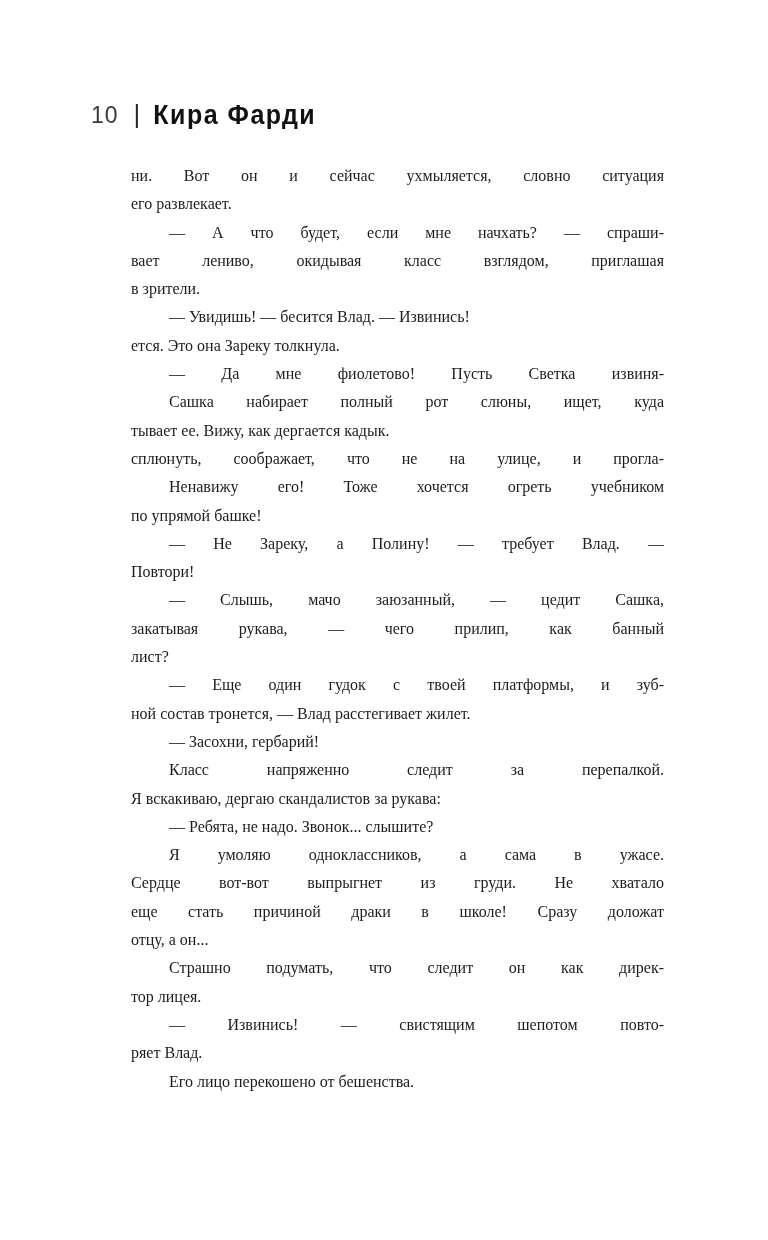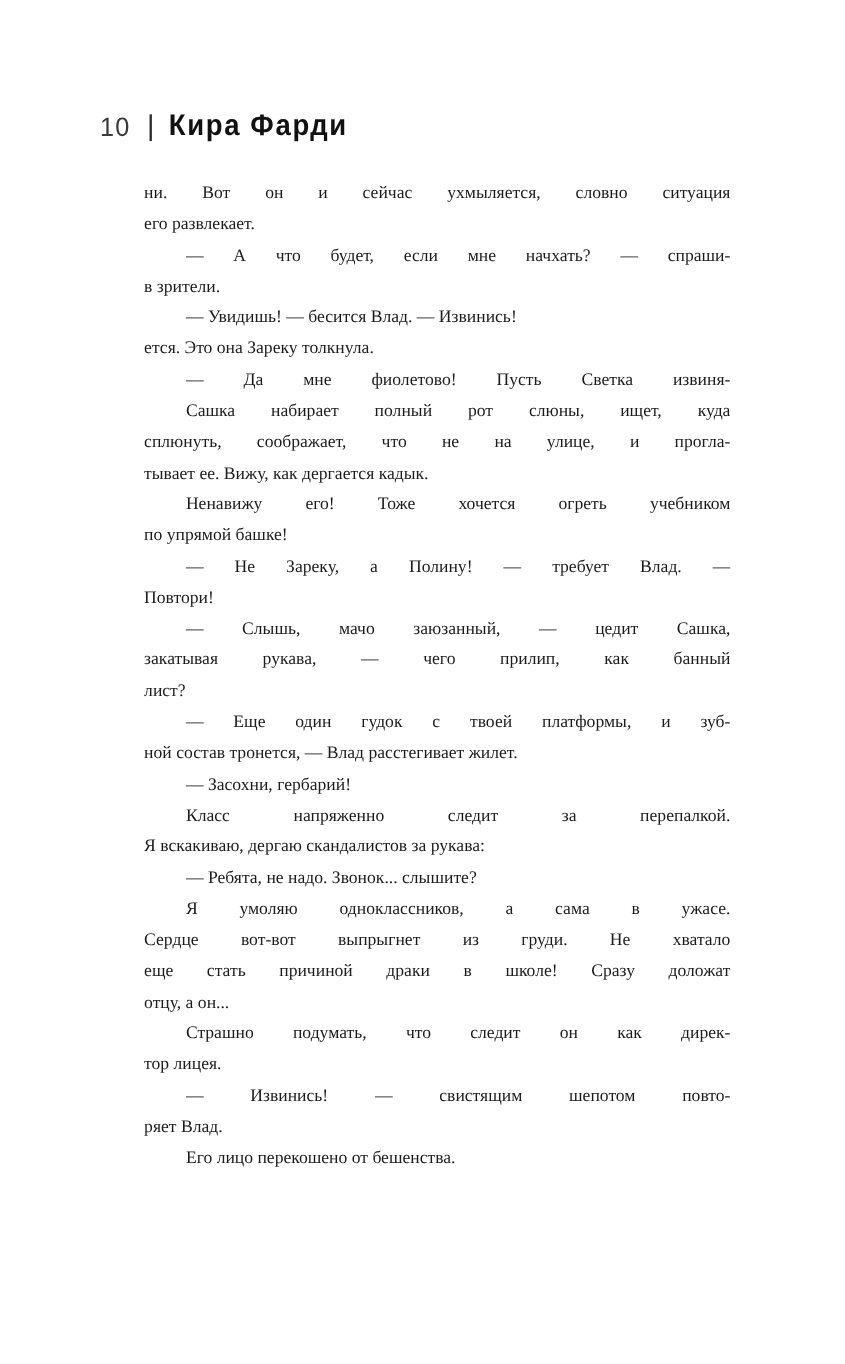--- a/index.html
+++ b/index.html
@@ -77,27 +77,28 @@
 <div class="page">
   <header class="running-head">
     <span class="pagenum">10</span>
     <span class="sep">|</span>
     <span class="author">Кира Фарди</span>
   </header>
   <main class="body-text">
       <div class="line">ни. Вот он и сейчас ухмыляется, словно ситуация</div>
       <div class="line no-j">его развлекает.</div>
       <div class="line ind">— А что будет, если мне начхать? — спраши-</div>
+      <div class="line">вает лениво, окидывая класс взглядом, приглашая</div>
       <div class="line no-j">в зрители.</div>
       <div class="line ind no-j">— Увидишь! — бесится Влад. — Извинись!</div>
       <div class="line no-j">ется. Это она Зареку толкнула.</div>
       <div class="line ind">— Да мне фиолетово! Пусть Светка извиня-</div>
       <div class="line ind">Сашка набирает полный рот слюны, ищет, куда</div>
+      <div class="line no-j">тывает ее. Вижу, как дергается кадык.</div>
       <div class="line">сплюнуть, соображает, что не на улице, и прогла-</div>
-      <div class="line no-j">тывает ее. Вижу, как дергается кадык.</div>
       <div class="line ind">Ненавижу его! Тоже хочется огреть учебником</div>
       <div class="line no-j">по упрямой башке!</div>
       <div class="line ind">— Не Зареку, а Полину! — требует Влад. —</div>
       <div class="line no-j">Повтори!</div>
       <div class="line ind">— Слышь, мачо заюзанный, — цедит Сашка,</div>
       <div class="line">закатывая рукава, — чего прилип, как банный</div>
       <div class="line no-j">лист?</div>
       <div class="line ind">— Еще один гудок с твоей платформы, и зуб-</div>
       <div class="line no-j">ной состав тронется, — Влад расстегивает жилет.</div>
       <div class="line ind no-j">— Засохни, гербарий!</div>

